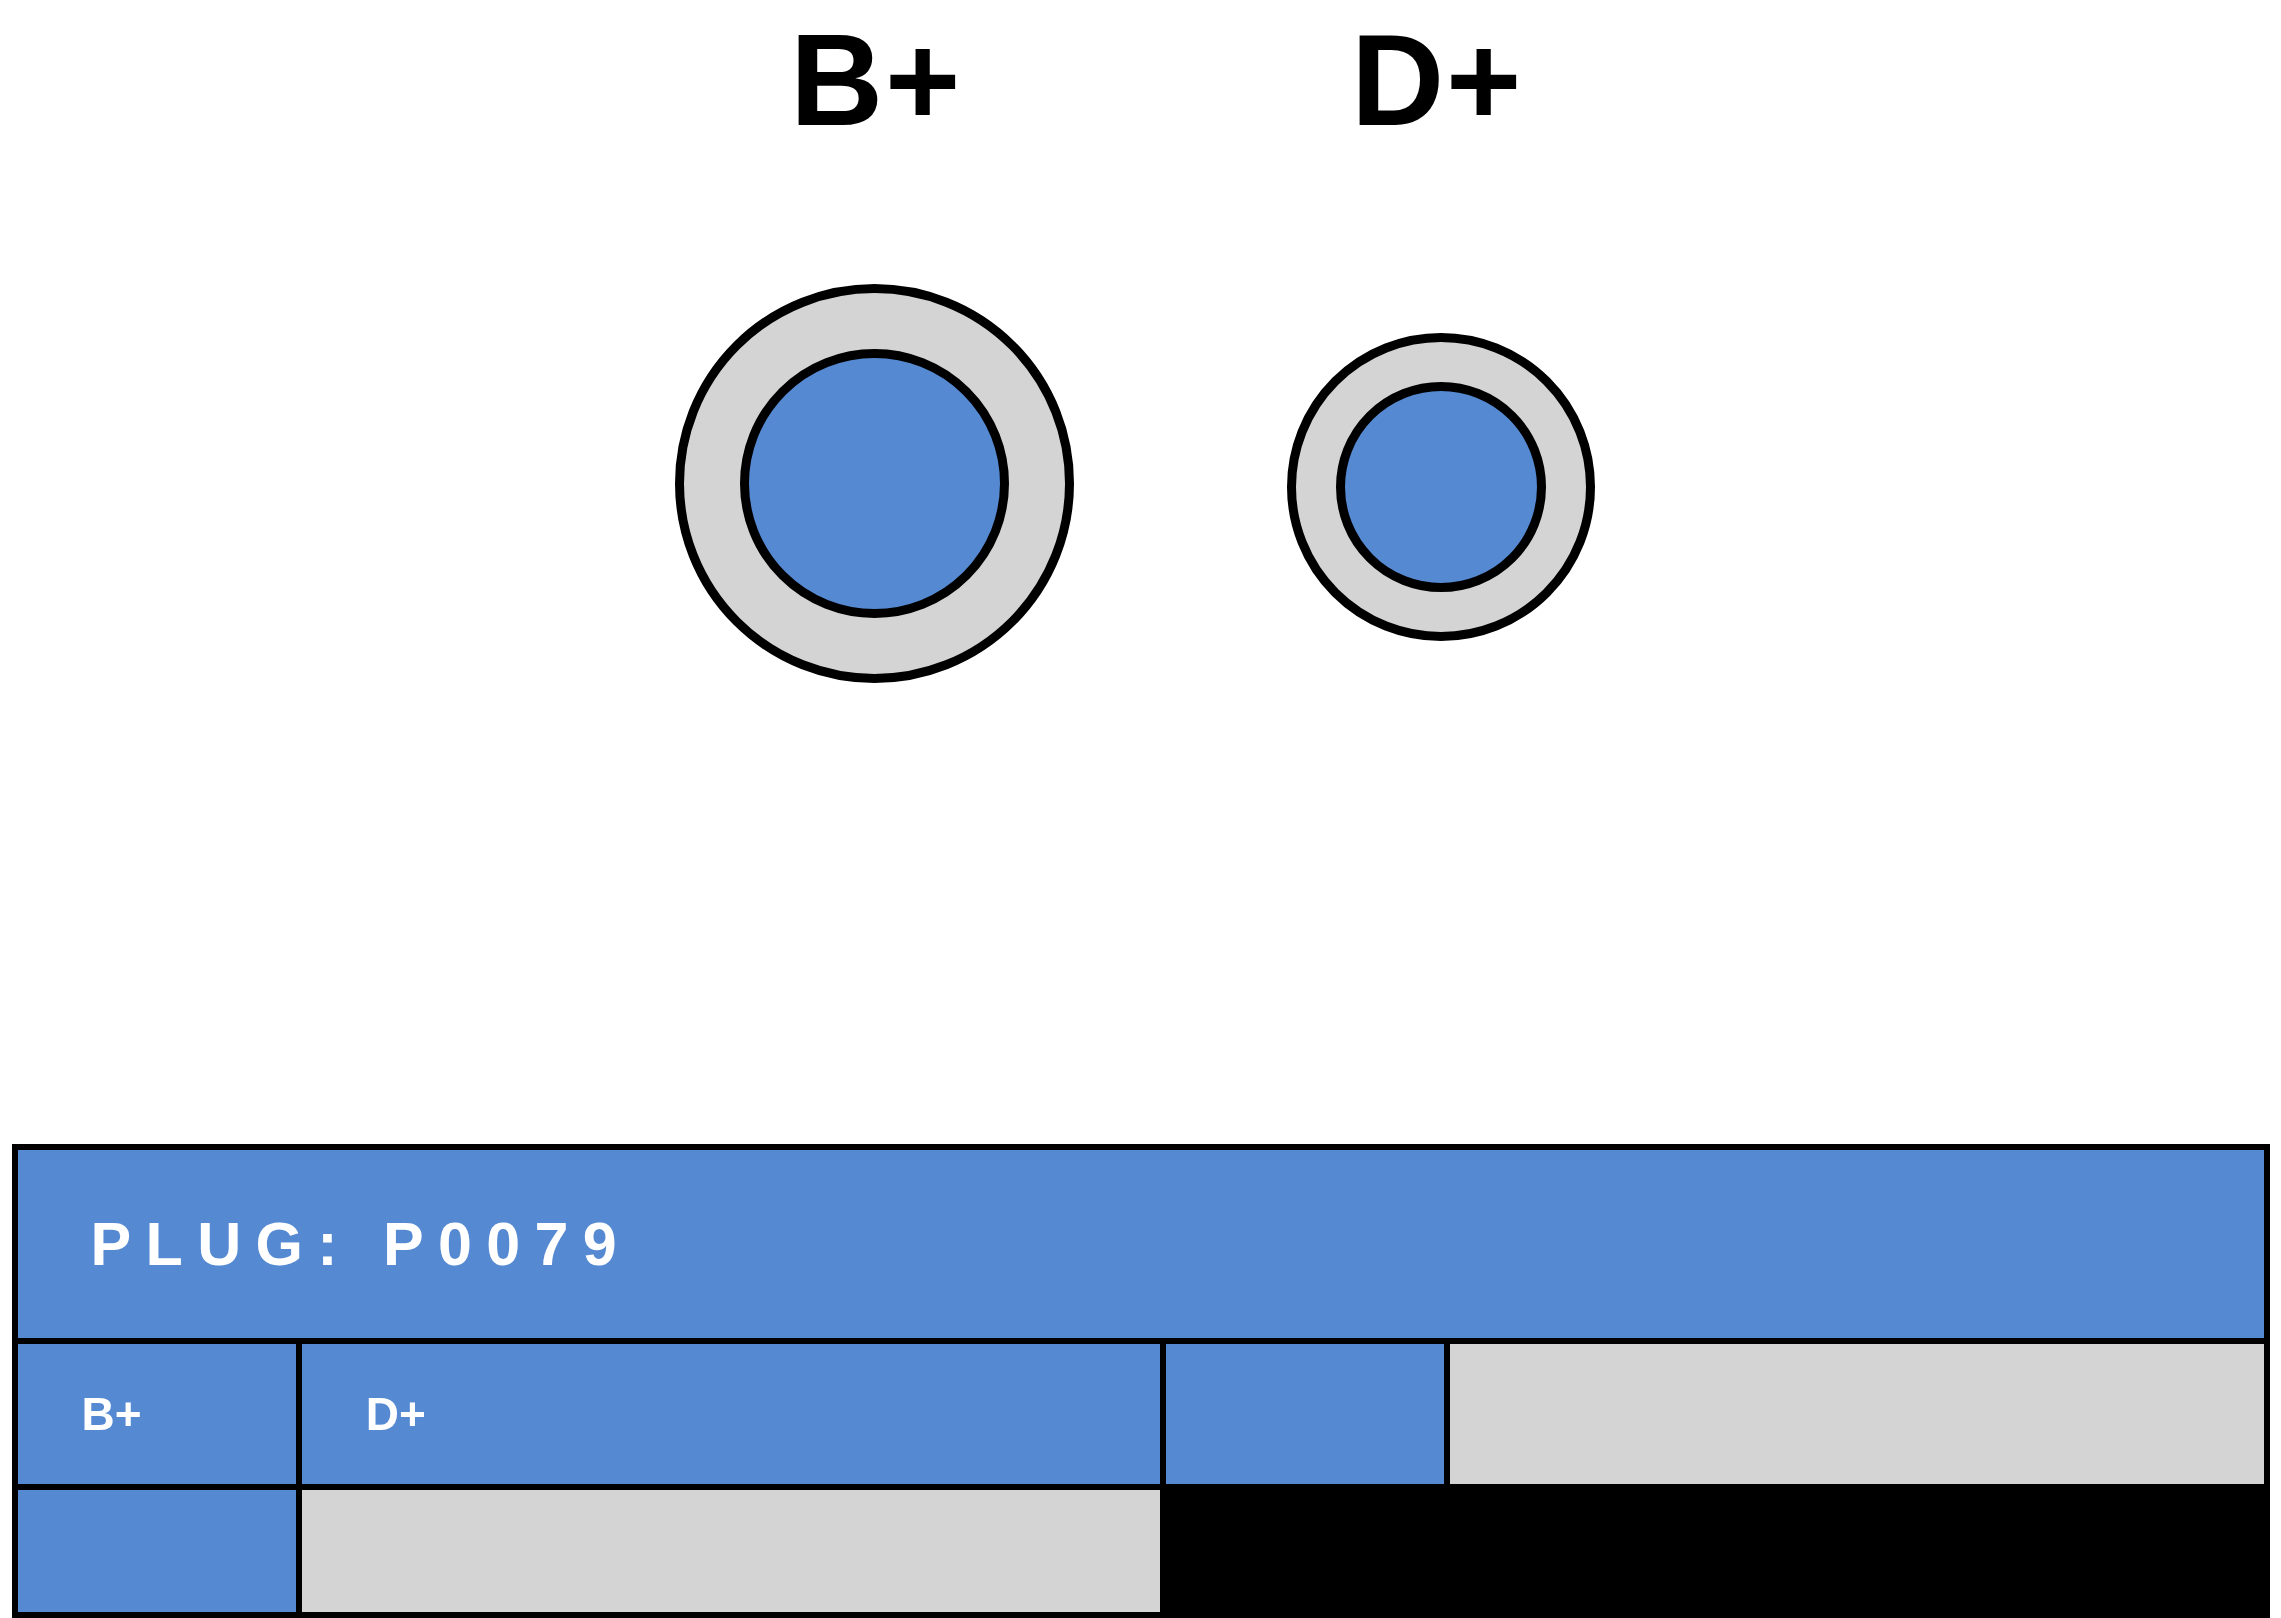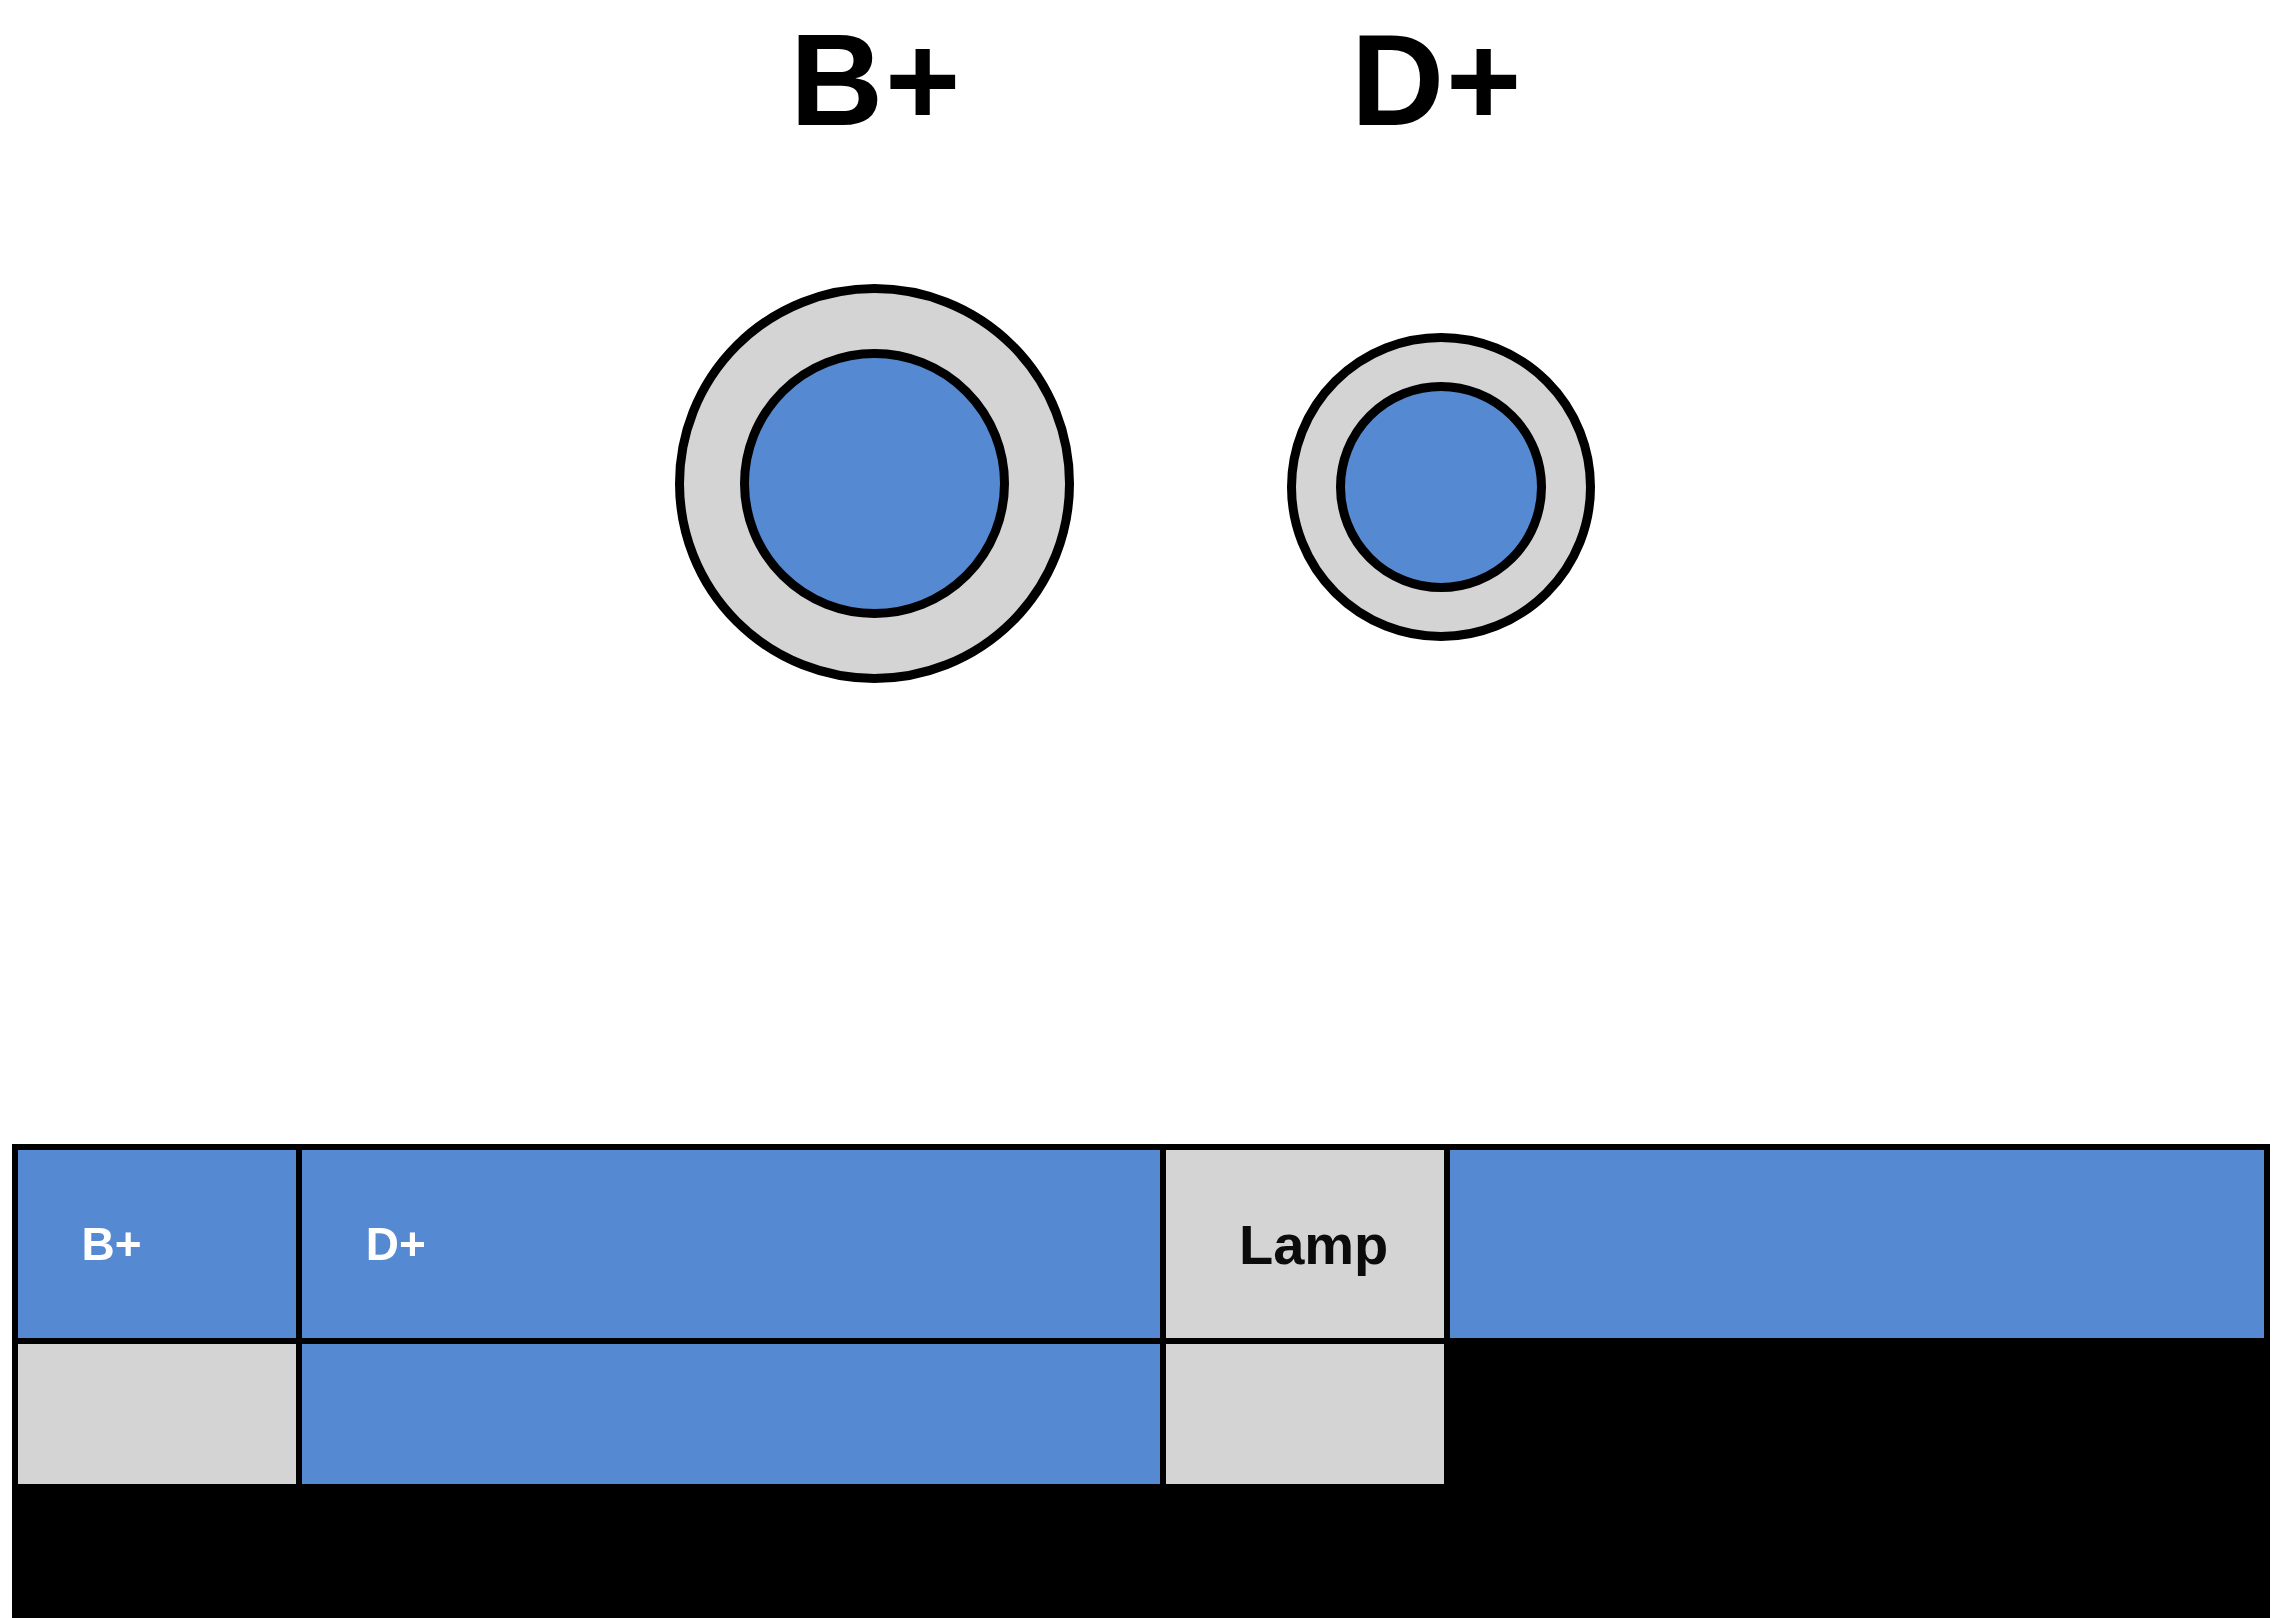--- a/index.html
+++ b/index.html
@@ -103,24 +103,24 @@
   <div class="terminal-label label-dplus">D+</div>
 
   <div class="terminal terminal-bplus">
     <div class="terminal-core"></div>
   </div>
   <div class="terminal terminal-dplus">
     <div class="terminal-core"></div>
   </div>
 
   <div class="plug-table">
+    <div class="plug-header">PLUG: P0079</div>
 
     <div class="cell blue pin-cell">B+</div>
     <div class="cell blue pin-cell">D+</div>
-    <div class="cell gray desc-cell">Lamp</div>
 
     <div class="cell blue pin-cell"></div>
     <div class="cell gray desc-cell"></div>
     <div class="cell blue pin-cell"></div>
     <div class="cell gray desc-cell"></div>
   </div>
 
 </div>
 
 

